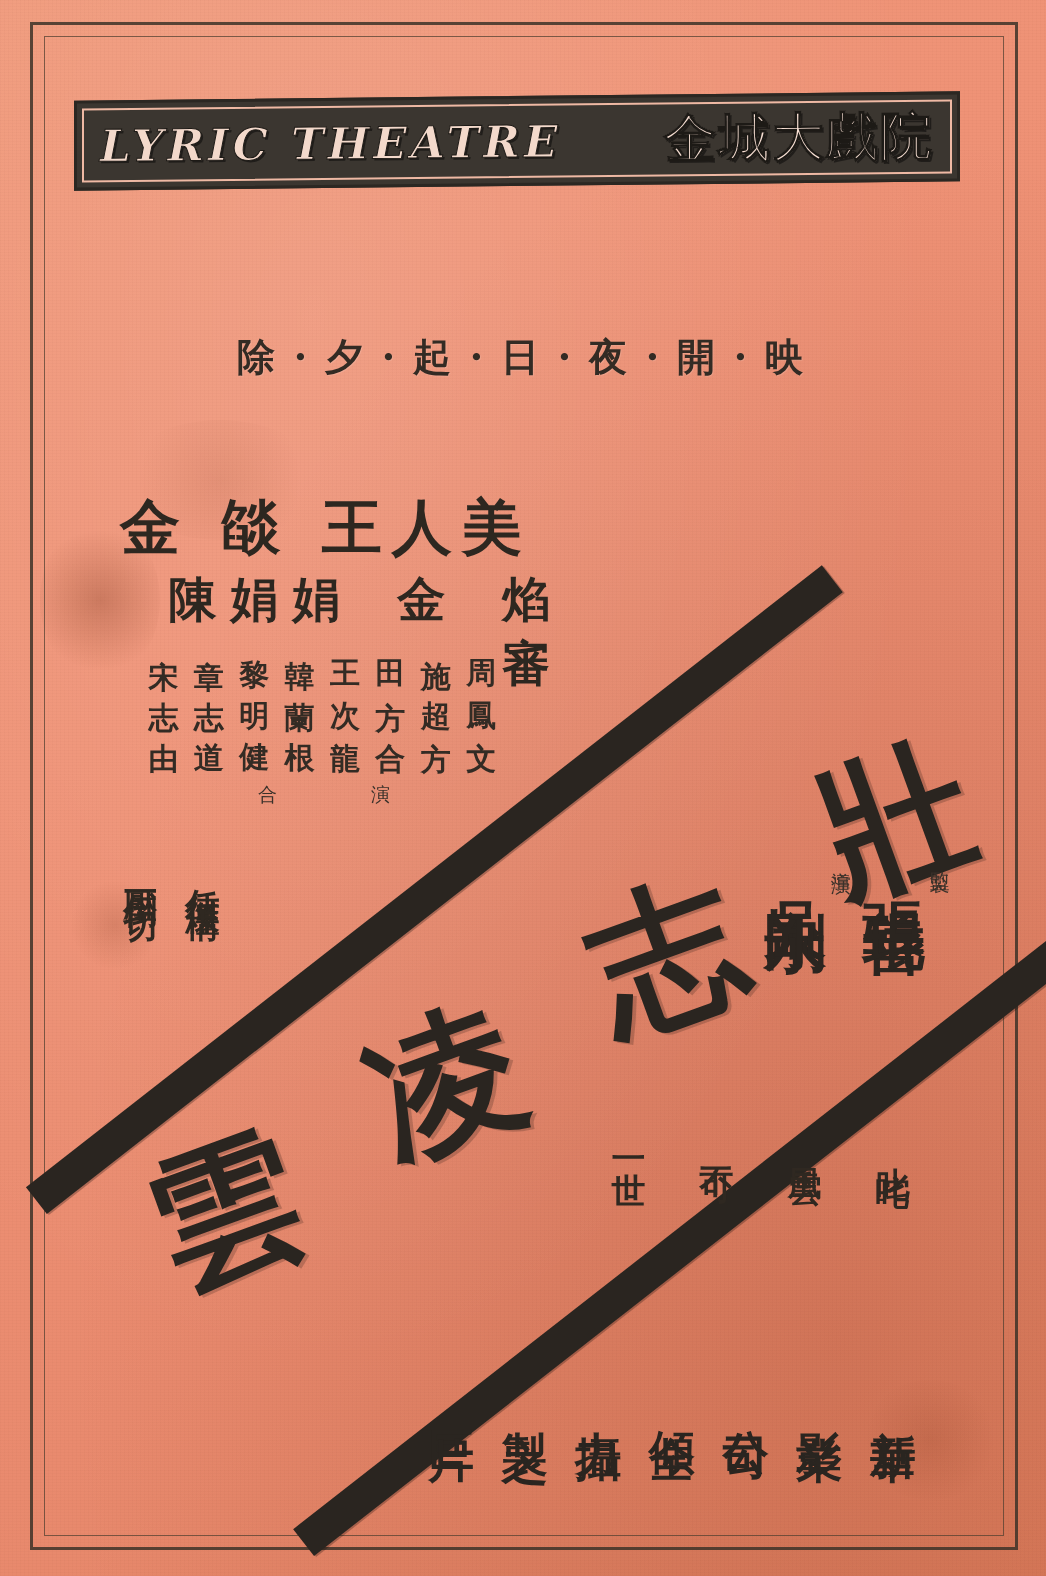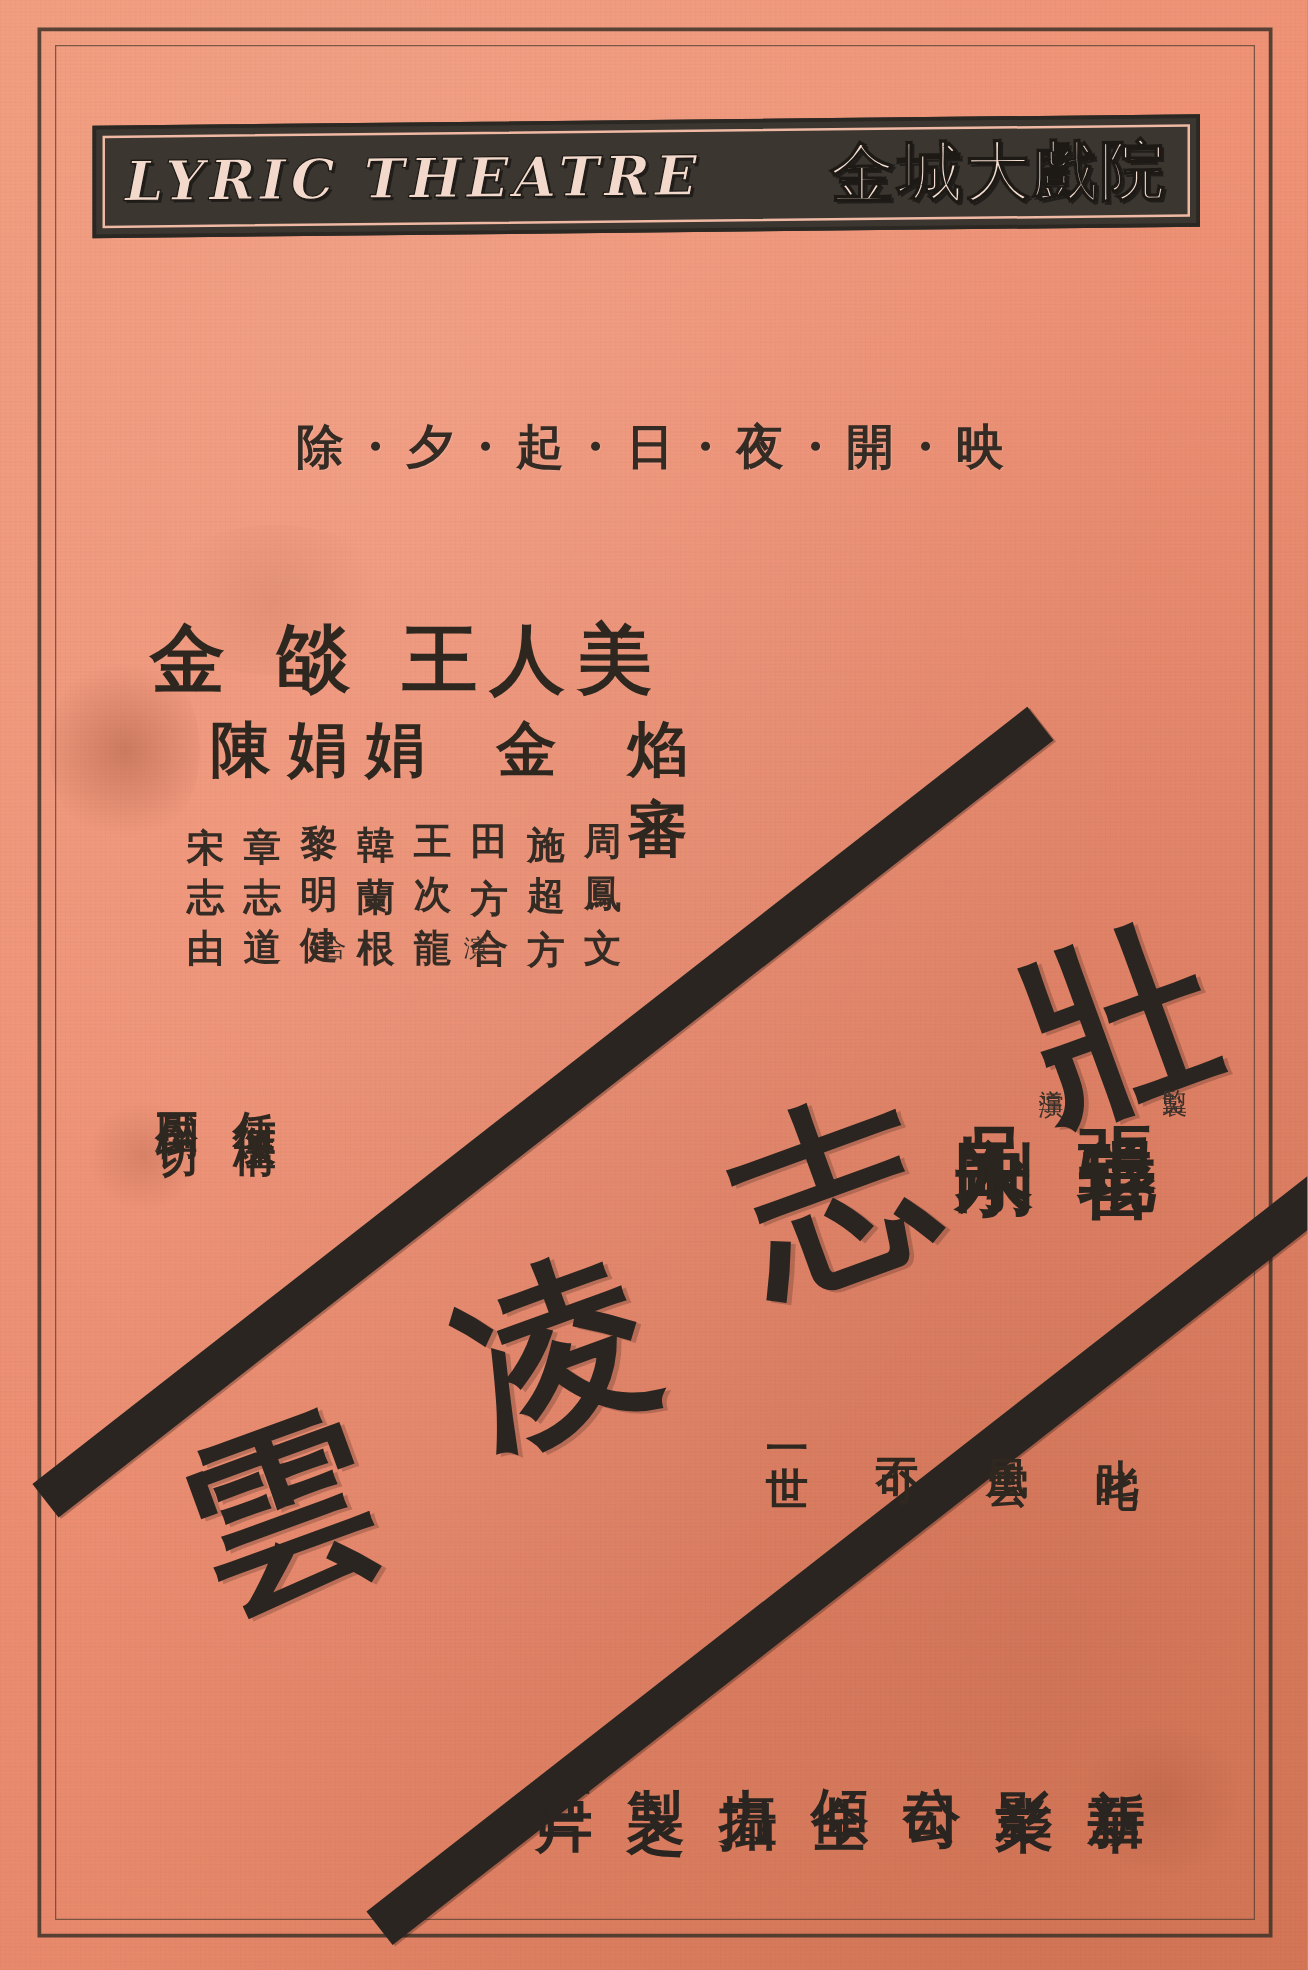--- a/index.html
+++ b/index.html
@@ -164,21 +164,21 @@
     text-orientation: upright;
     font-family: "DejaVu Serif", serif;
     font-size: 30px;
     font-weight: bold;
     color: #332b24;
     line-height: 1.18;
     letter-spacing: 3px;
   }
   #cast-credit {
     position: absolute;
-    top: 746px; left: 258px;
+    top: 782px; left: 258px;
     direction: rtl;
     font-family: "DejaVu Serif", serif;
     font-size: 19px;
     color: #3a312a;
     letter-spacing: 44px;
   }
 
   
   #tagline {
     position: absolute;

